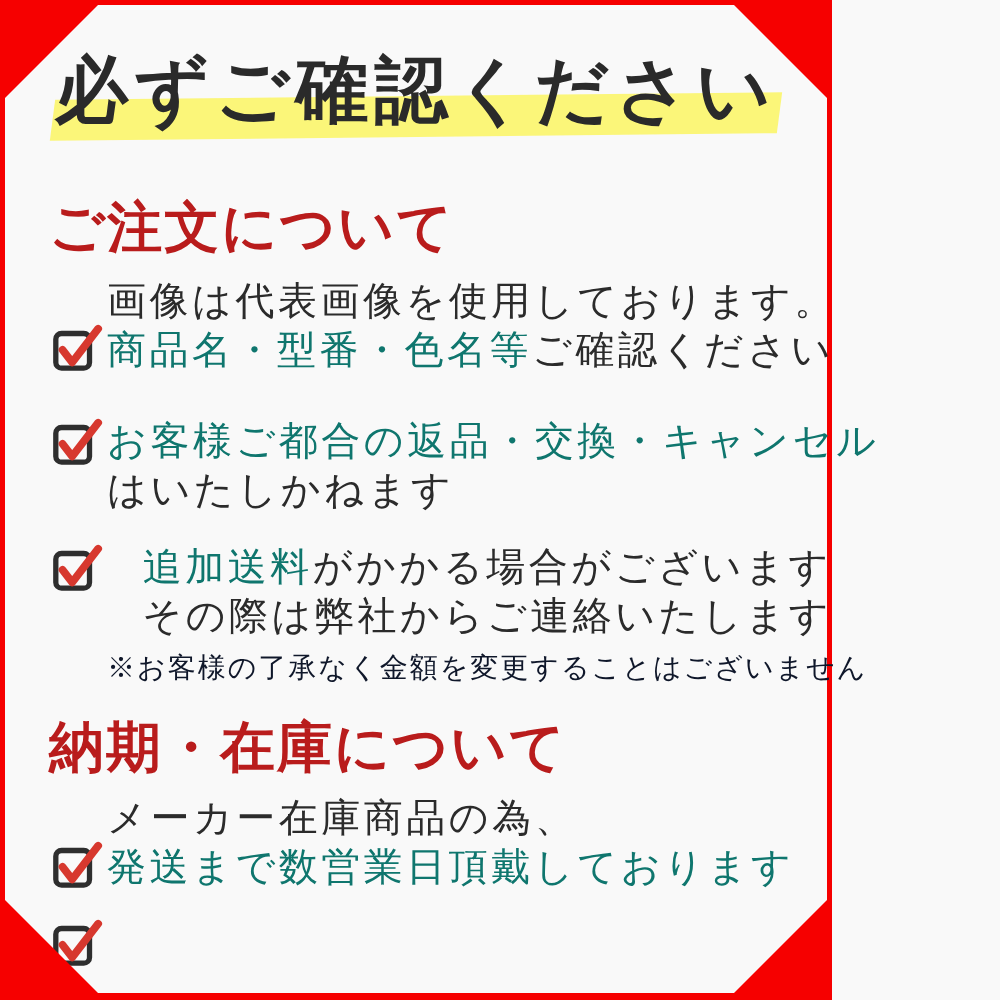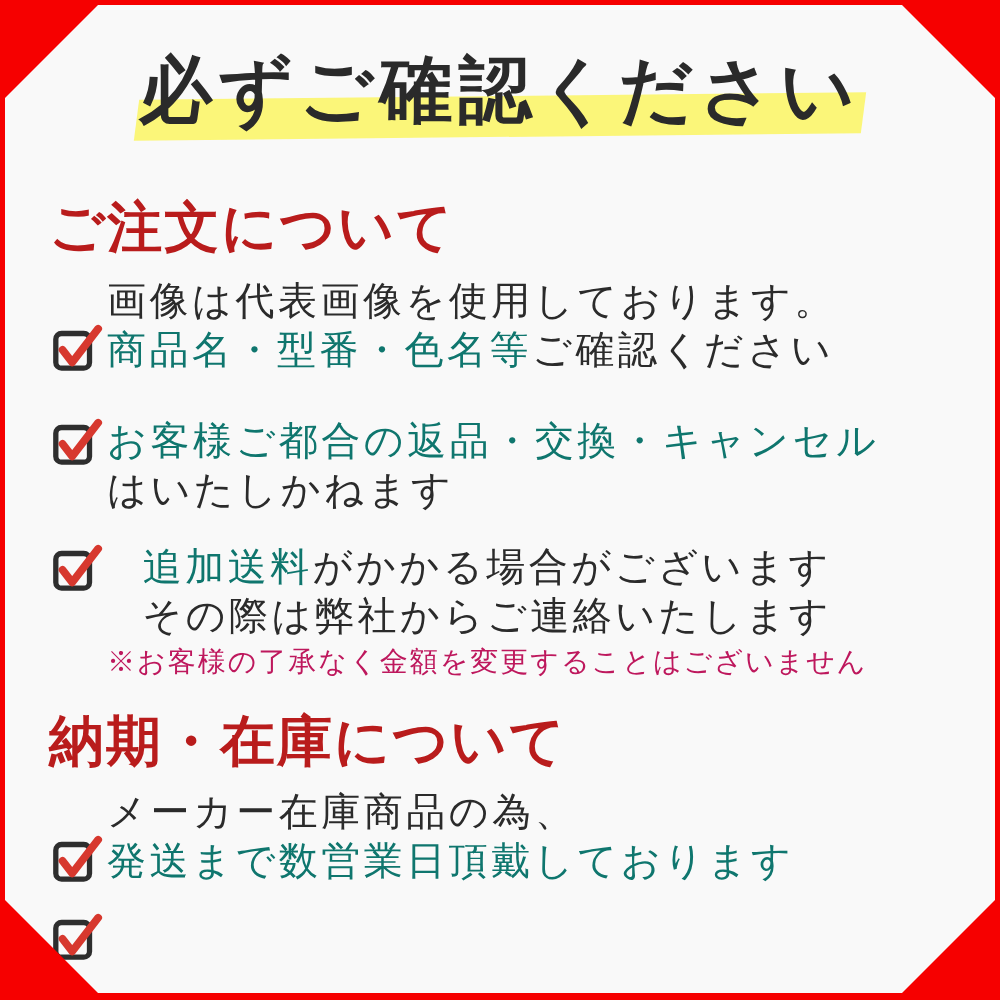--- a/index.html
+++ b/index.html
@@ -4,21 +4,21 @@
 <style>
   html, body {
     margin: 0; padding: 0;
     width: 1000px; height: 1000px;
     background: #f9f9f9;
     overflow: hidden;
     font-family: "DejaVu Serif", "Liberation Serif", serif;
   }
   .frame {
     position: absolute; inset: 0;
-    width: 1000px; height: 1000px;
+    width: 832px; height: 1000px;
     box-sizing: border-box;
     border: solid #f60000;
     border-width: 5px 5px 7px 5px;
   }
   .corner { position: absolute; width: 93px; height: 93px; background: #f60000; }
   .corner.tl { top: 0; left: 0;  clip-path: polygon(0 0, 100% 0, 0 100%); }
   .corner.tr { top: 0; right: 0; clip-path: polygon(0 0, 100% 0, 100% 100%); }
   .corner.bl { bottom: 0; left: 0;  clip-path: polygon(0 0, 0 100%, 100% 100%); }
   .corner.br { bottom: 0; right: 0; clip-path: polygon(100% 0, 100% 100%, 0 100%); }
 
@@ -71,22 +71,22 @@
     letter-spacing: 3.5px;
     line-height: 49px;
     color: #2b2b2b;
     white-space: nowrap;
   }
   .red { color: #0f766e; }
   .note {
     font-size: 28px;
     letter-spacing: 2px;
     line-height: 36px;
-    margin-top: 4px;
-    color: #be185d;
+    margin-top: 10px;
+    color: #0f172a;
   }
 </style>
 </head>
 <body>
 
 <div class="frame">
   <div class="corner tl"></div>
   <div class="corner tr"></div>
   <div class="corner bl"></div>
   <div class="corner br"></div>

